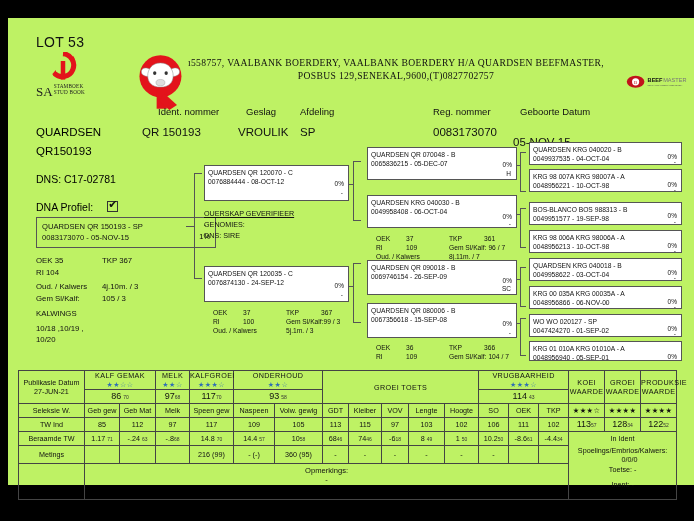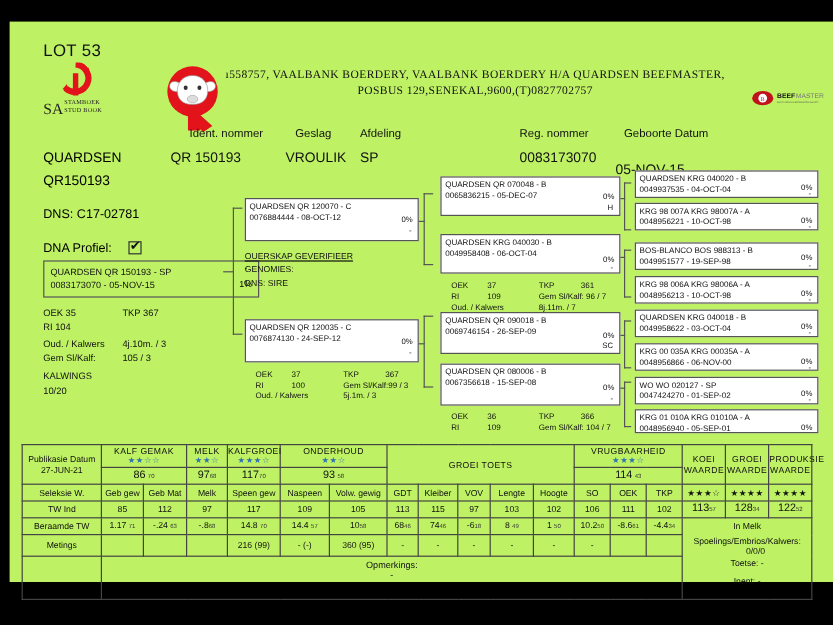--- a/index.html
+++ b/index.html
@@ -186,20 +186,21 @@
         </div>
       <div class="row" style="margin-top:3px;">
           <span class="k">Oud. / Kalwers</span>
           <span class="v">4j.10m. / 3</span>
         </div>
       <div class="row">
           <span class="k">Gem Sl/Kalf:</span>
           <span class="v">105 / 3</span>
         </div>
       <div style="margin-top:4px;">KALWINGS</div>
+      <div style="margin-top:3px;">10/18 ,10/19 ,</div>
       <div>10/20</div>
     </div>
   </div>
 
   <div class="ped">
 
     <div class="brk" style="left:186px; top:155px; width:8px; height:106px;"></div>
     <div class="stub" style="left:178px; top:208px; width:9px;"></div>
 
     <div class="pbox" style="left:196px; top:147px; width:145px; height:36px;">
@@ -485,21 +486,21 @@
       <td><span>14.4</span> <span class="sub">57</span></td>
       <td><span>10</span><span class="sub">58</span></td>
       <td><span>68</span><span class="sub">46</span></td>
       <td><span>74</span><span class="sub">46</span></td>
       <td><span>-6</span><span class="sub">18</span></td>
       <td><span>8</span> <span class="sub">49</span></td>
       <td><span>1</span> <span class="sub">50</span></td>
       <td><span>10.2</span><span class="sub">50</span></td>
       <td><span>-8.6</span><span class="sub">61</span></td>
       <td><span>-4.4</span><span class="sub">34</span></td>
-      <td colspan="3" class="tl noborder-b">In Melk</td>
+      <td colspan="3" class="tl noborder-b">In Ident</td>
     </tr>
 
     <tr>
       <td class="tl">Metings</td>
       <td></td>
       <td></td>
       <td></td>
       <td>216  (99)</td>
       <td>-  (-)</td>
       <td>360 (95)</td>

